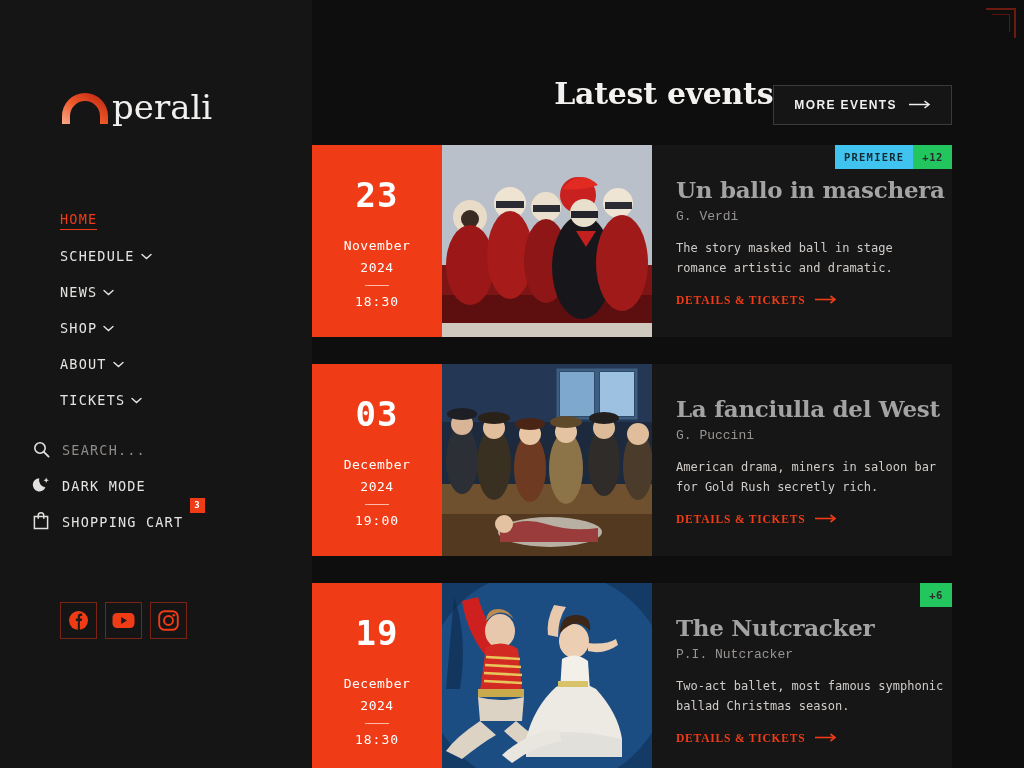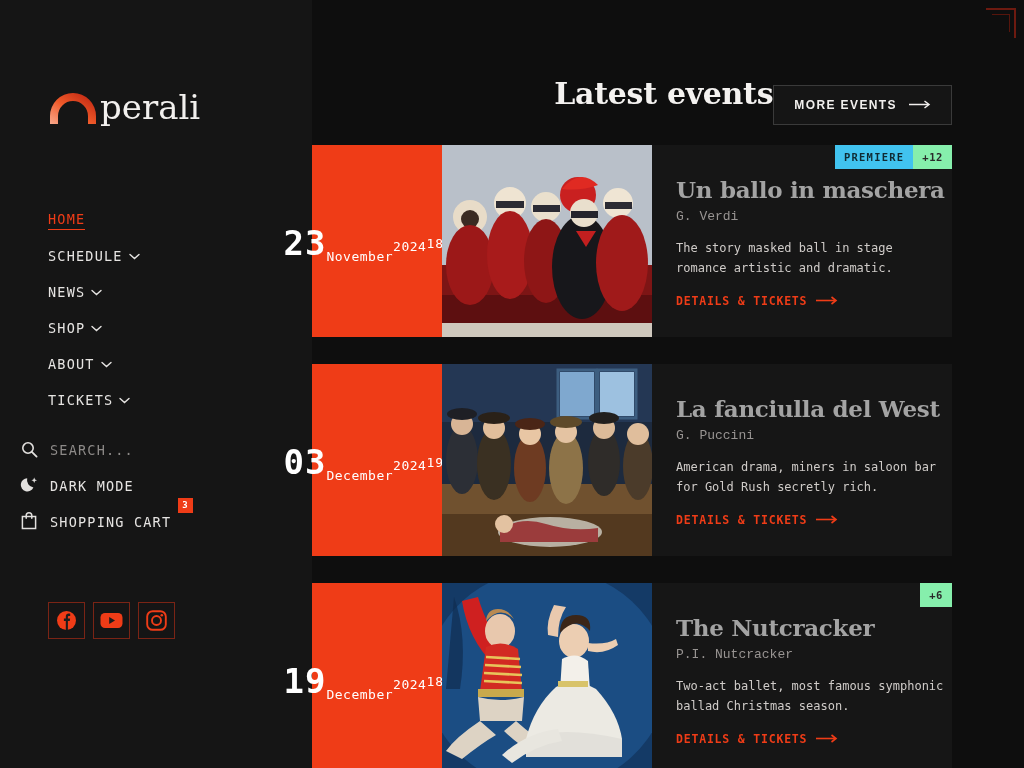--- a/index.html
+++ b/index.html
@@ -18,21 +18,21 @@
   .corner.tr { top:8px; right:8px; border-top:2px solid #6d1a10; border-right:2px solid #6d1a10; }
   .corner.tr2{ top:14px; right:14px; border-top:1px solid #57150c; border-right:1px solid #57150c; width:18px; height:18px;}
 
   
   .page { display:flex; width:1024px; height:768px; }
 
   
   .sidebar {
     width:312px; flex:0 0 312px;
     background:#151515;
-    padding:72px 0 0 48px;
+    padding:72px 0 0 60px;
     position:relative;
   }
   .logo { display:flex; align-items:flex-end; height:52px; margin-bottom:78px; }
   .logo-arch { width:50px; height:30px; position:relative; margin-right:2px; margin-bottom:2px; }
   .logo-arch svg { display:block; }
   .logo-text {
     font-family:"DejaVu Serif", serif;
     font-size:34px; color:#f2f0ee; line-height:1;
     letter-spacing:0px;
   }
@@ -85,61 +85,61 @@
     color:#f1efed; font-size:12px; letter-spacing:1.4px;
     padding:12px 20px; display:flex; align-items:center; gap:12px;
     cursor:pointer; font-weight:bold;margin-top:24px;
   }
 
   .cards { display:flex; flex-direction:column; gap:27px; }
   .card { display:flex; background:#161616; height:192px; position:relative; width:640px; }
 
   .date-box {
     width:130px; flex:0 0 130px; background:#ef3c17;
-    color:#fff; display:flex; flex-direction:row;
+    color:#fff; display:flex; flex-direction:column;
     align-items:center; justify-content:center; padding-top:4px;
   }
   .date-day { font-size:34px; font-weight:bold; line-height:1; letter-spacing:1px;}
   .date-month { font-size:13px; margin-top:26px; letter-spacing:0.5px;}
   .date-year { font-size:13px; margin-top:7px; letter-spacing:0.5px;}
   .date-rule { width:24px; height:1px; background:#ffb9a6; margin:10px 0 8px; }
   .date-time { font-size:13px; letter-spacing:1px; }
 
   .card-img { width:210px; flex:0 0 210px; overflow:hidden; position:relative; }
   .card-img svg { display:block; width:210px; height:192px; }
 
   .card-body { flex:1; padding:32px 0 0 24px; position:relative; }
   .badges { position:absolute; top:0; right:0; display:flex; }
   .badge-premiere {
     background:#41c3ef; color:#0f2a33;
     font-size:10.5px; letter-spacing:1.2px; font-weight:bold;
     padding:6px 9px;
   }
   .badge-count {
-    background:#86efac; color:#2a2a2a;
+    background:#22c55e; color:#2a2a2a;
     font-size:10.5px; letter-spacing:0.6px; font-weight:bold;
     padding:6px 9px;
   }
   .card-title {
     font-family:"DejaVu Serif", serif;
     font-size:23px; color:#a3a3a3; font-weight:bold;
     line-height:1.1; letter-spacing:-0.3px;
   }
   .card-composer {
     font-family:Liberation Mono, monospace;
     font-size:13px; color:#989492; margin-top:7px;
   }
   .card-desc {
     font-size:12px; color:#cfcbc8; line-height:1.65;
     margin-top:15px; max-width:270px;
   }
   .card-link {
     color:#ef3c17; font-size:11.5px; letter-spacing:0.8px;
     margin-top:15px; display:flex; align-items:center; gap:9px;
-    font-weight:bold; cursor:pointer;
+    font-weight:bold; cursor:pointer;font-family:Liberation Serif, serif;
   }
   .arrow { display:inline-block; }
 </style>
 </head>
 <body>
 
 <div class="corner tl"></div>
 <div class="corner tl2"></div>
 <div class="corner tr"></div>
 <div class="corner tr2"></div>

